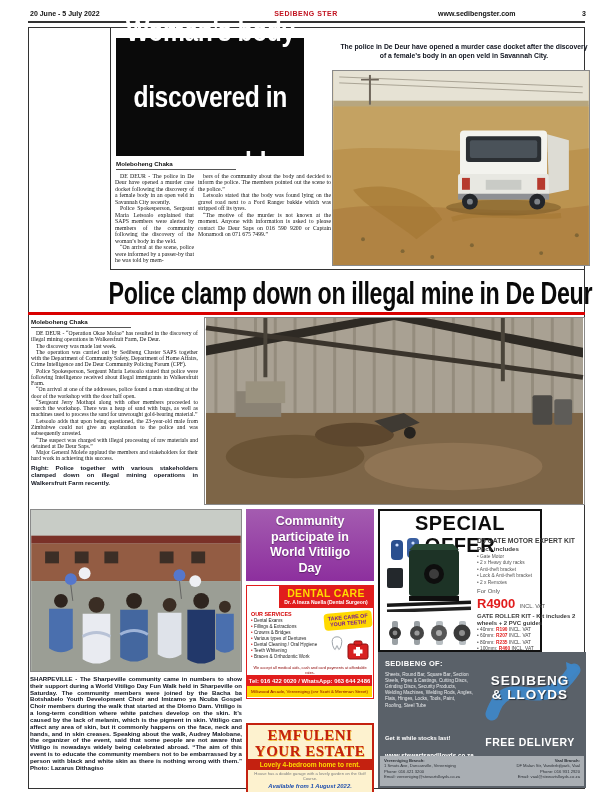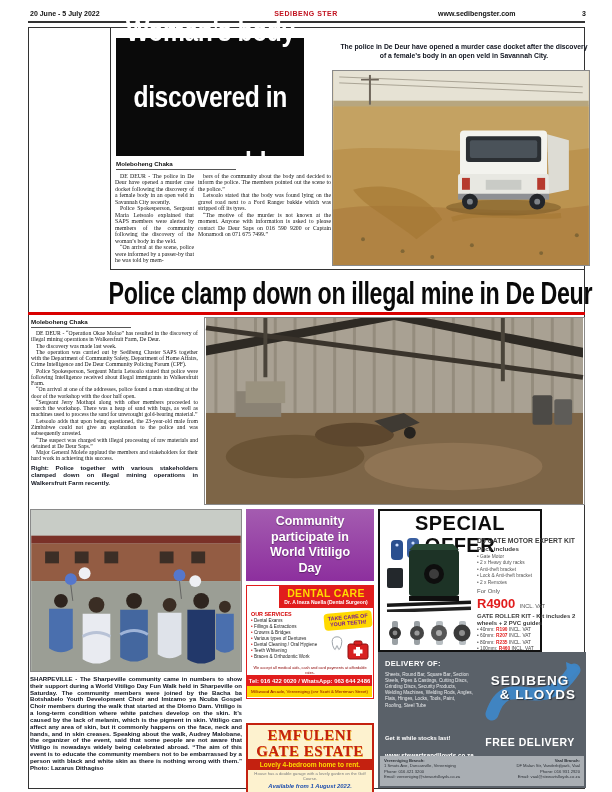--- a/index.html
+++ b/index.html
@@ -295,21 +295,21 @@
       <rect x="9" y="7" width="4" height="9" fill="#fff"></rect>
       <rect x="6.5" y="9.5" width="9" height="4" fill="#fff"></rect>
     </svg>
     <div class="abs dc-note" style="left:4px;top:80px;width:118px;">We accept all medical aids, cash and card payments at affordable rates.</div>
     <div class="abs dc-tel" style="left:0;top:89px;width:125px;height:11px;">Tel: 016 422 0020 / WhatsApp: 063 644 2486</div>
     <div class="abs dc-addr" style="left:0;top:100px;width:125px;height:11px;">Milkwood Arcade, Vereeniging (cnr Scott &amp; Merriman Street)</div>
   </div>
 
   <div class="abs golf" style="left:246px;top:723px;width:128px;height:85px;">
     <div class="golf-title" style="margin-top:2px;">EMFULENI</div>
-    <div class="golf-title">GATE ESTATE</div>
+    <div class="golf-title">YOUR ESTATE</div>
     <div class="golf-banner">Lovely 4-bedroom home to rent.</div>
     <div class="golf-sub" style="margin:1px 4px;">House has a double garage with a lovely garden on the Golf Course.</div>
     <div class="golf-blue">Available from 1 August 2022.</div>
     <div class="golf-blue">Monthly Rental R14 500</div>
     <div class="golf-blue" style="font-style:normal;">Phone Gunter: 076 172 8342</div>
     <div class="golf-blue" style="font-style:normal;">Email: Jlatan.pme@outlook.com</div>
   </div>
 
   <div class="abs gate" style="left:378px;top:509px;width:164px;height:143px;">
     <div class="gate-title" style="margin-top:1px;">SPECIAL OFFER</div>
@@ -366,33 +366,33 @@
     <div class="abs" style="left:97px;top:102px;width:106px;">
       <div class="gate-kit" style="font-size:6px;">GATE ROLLER KIT - Kit includes 2 wheels + 2 PVC guides</div>
       <div class="roller-line">• <span>40mm:</span> <span class="pr">R190</span> <span>INCL. VAT</span></div>
       <div class="roller-line">• <span>60mm:</span> <span class="pr">R207</span> <span>INCL. VAT</span></div>
       <div class="roller-line">• <span>80mm:</span> <span class="pr">R235</span> <span>INCL. VAT</span></div>
       <div class="roller-line">• <span>100mm:</span> <span class="pr">R460</span> <span>INCL. VAT</span></div>
     </div>
   </div>
 
   <div class="abs sl" style="left:378px;top:652px;width:208px;height:136px;">
-    <div class="abs sl-label" style="left:7px;top:7px;">DELIVERY OF:</div>
+    <div class="abs sl-label" style="left:7px;top:7px;">SEDIBENG OF:</div>
     <div class="abs sl-list" style="left:7px;top:20px;width:88px;">Sheets, Round Bar, Square Bar, Section Steels, Pipes &amp; Castings, Cutting Discs, Grinding Discs, Security Products, Welding Machines, Welding Rods, Angles, Flats, Hinges, Locks, Tools, Paint, Roofing, Steel Tube</div>
     <div class="abs sl-urgency" style="left:7px;top:83px;">Get it while stocks last!</div>
     <div class="abs" style="left:7px;top:92px;">
       <span class="sl-web">www.stewartsandlloyds.co.za</span>
     </div>
 
     <svg class="abs" style="left:100px;top:4px;" width="104" height="72" viewBox="0 0 104 72">
       <path d="M14,58 C30,10 62,66 96,14" stroke="#3f86c6" stroke-width="13" fill="none" stroke-linecap="round" opacity=".95"></path>
       <path d="M88,6 L102,12 L90,24 Z" fill="#3f86c6"></path>
     </svg>
     <div class="abs sl-brand" style="left:100px;top:22px;width:104px;">SEDIBENG</div>
-    <div class="abs sl-brand" style="left:108px;top:36px;width:104px;">&amp; LLOYDS</div>
+    <div class="abs sl-brand" style="left:100px;top:36px;width:104px;">&amp; LLOYDS</div>
     <div class="abs sl-free" style="left:100px;top:84px;width:104px;">FREE DELIVERY</div>
 
     <div class="abs sl-strip" style="left:2px;top:104px;width:204px;height:30px;">
       <div class="abs sl-branch" style="left:4px;top:2px;width:96px;">
         <div class="bn">Vereeniging Branch:</div>
         <div>1 Smuts Ave, Duncanville, Vereeniging</div>
         <div>Phone: 016 421 3200</div>
         <div>Email: vereeniging@stewartslloyds.co.za</div>
       </div>
       <div class="abs sl-branch" style="right:4px;top:2px;width:96px;text-align:right;">

